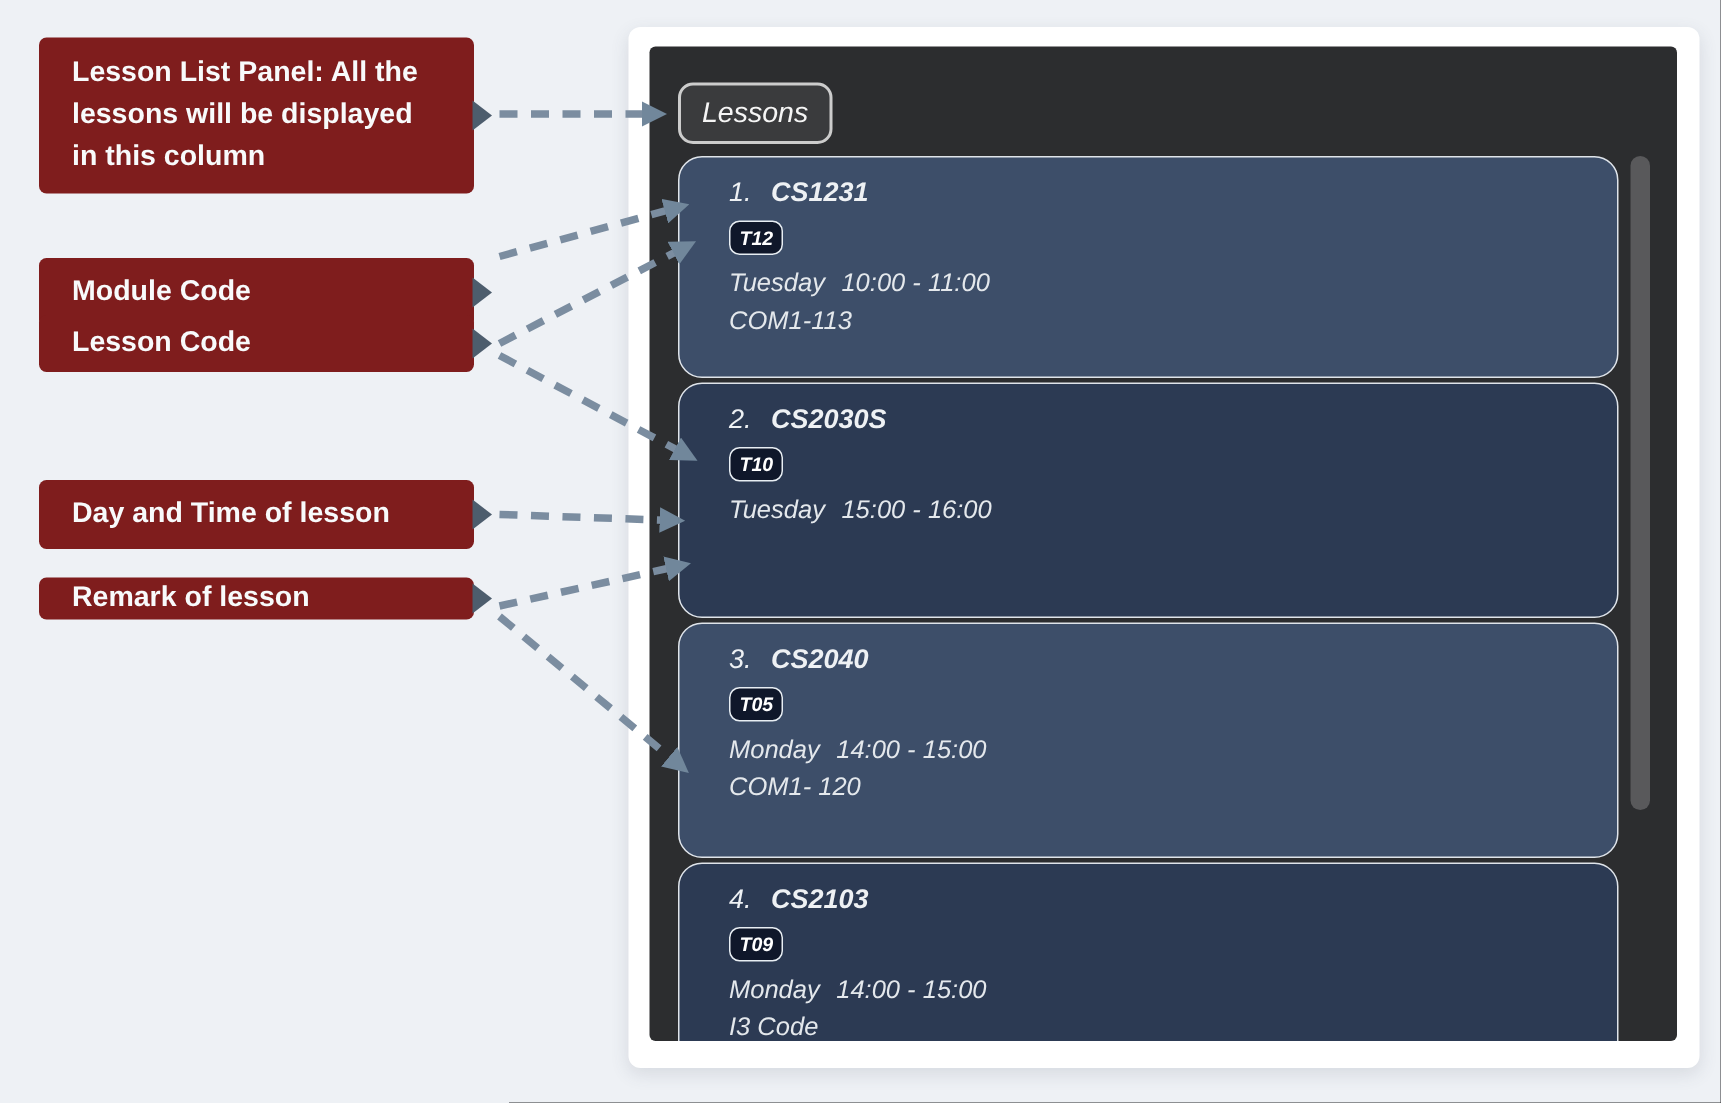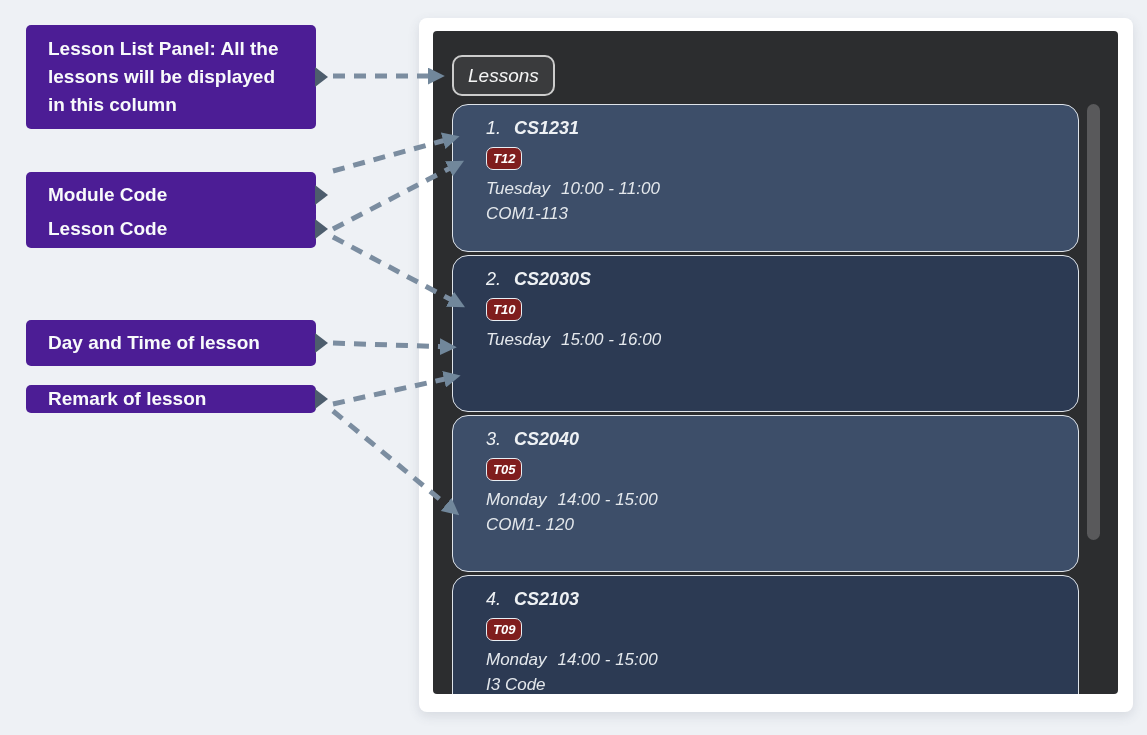--- a/index.html
+++ b/index.html
@@ -7,21 +7,21 @@
   body {
     position:relative;
     background:#eef1f5;
     font-family:"Liberation Sans", sans-serif;
     overflow:hidden;
   }
 
   
   .callout {
     position:absolute; left:26px; width:290px;
-    background:#4c1d95; border-radius:5px;
+    background:#7f1d1d; border-radius:5px;
     color:#f8fafb; font-weight:bold; font-size:19px;
     display:flex; align-items:center;
     padding:0 22px;
   }
   .callout .pointer {
     position:absolute; right:-12px; top:50%; transform:translateY(-50%);
     width:0; height:0;
     border-left:13px solid #4d5d6d;
     border-top:10px solid transparent;
     border-bottom:10px solid transparent;
@@ -66,21 +66,21 @@
   .card.light { background:#3d4e69; }
   .card.dark  { background:#2c3a53; }
 
   .card-title { font-size:18px; color:#eef1f4; }
   .card-title .num { display:inline-block; margin-right:13px; font-weight:normal; }
   .card-title .module { font-weight:bold; }
 
   .badge {
     display:inline-block; margin-top:8px;
     font-size:13px; font-weight:bold; color:#ffffff;
-    background:#7f1d1d;
+    background:#0f172a;
     border:1.5px solid #e8eef3; border-radius:7px;
     padding:3px 6px 3px 6px;
   }
 
   .meta { margin-top:9px; font-size:17px; color:#e4e8ec; }
   .meta .day { display:inline-block; margin-right:11px; }
   .remark { margin-top:5px; font-size:17px; color:#e4e8ec; }
 
   .scrollbar-thumb {
     position:absolute; right:18px; top:73px;

